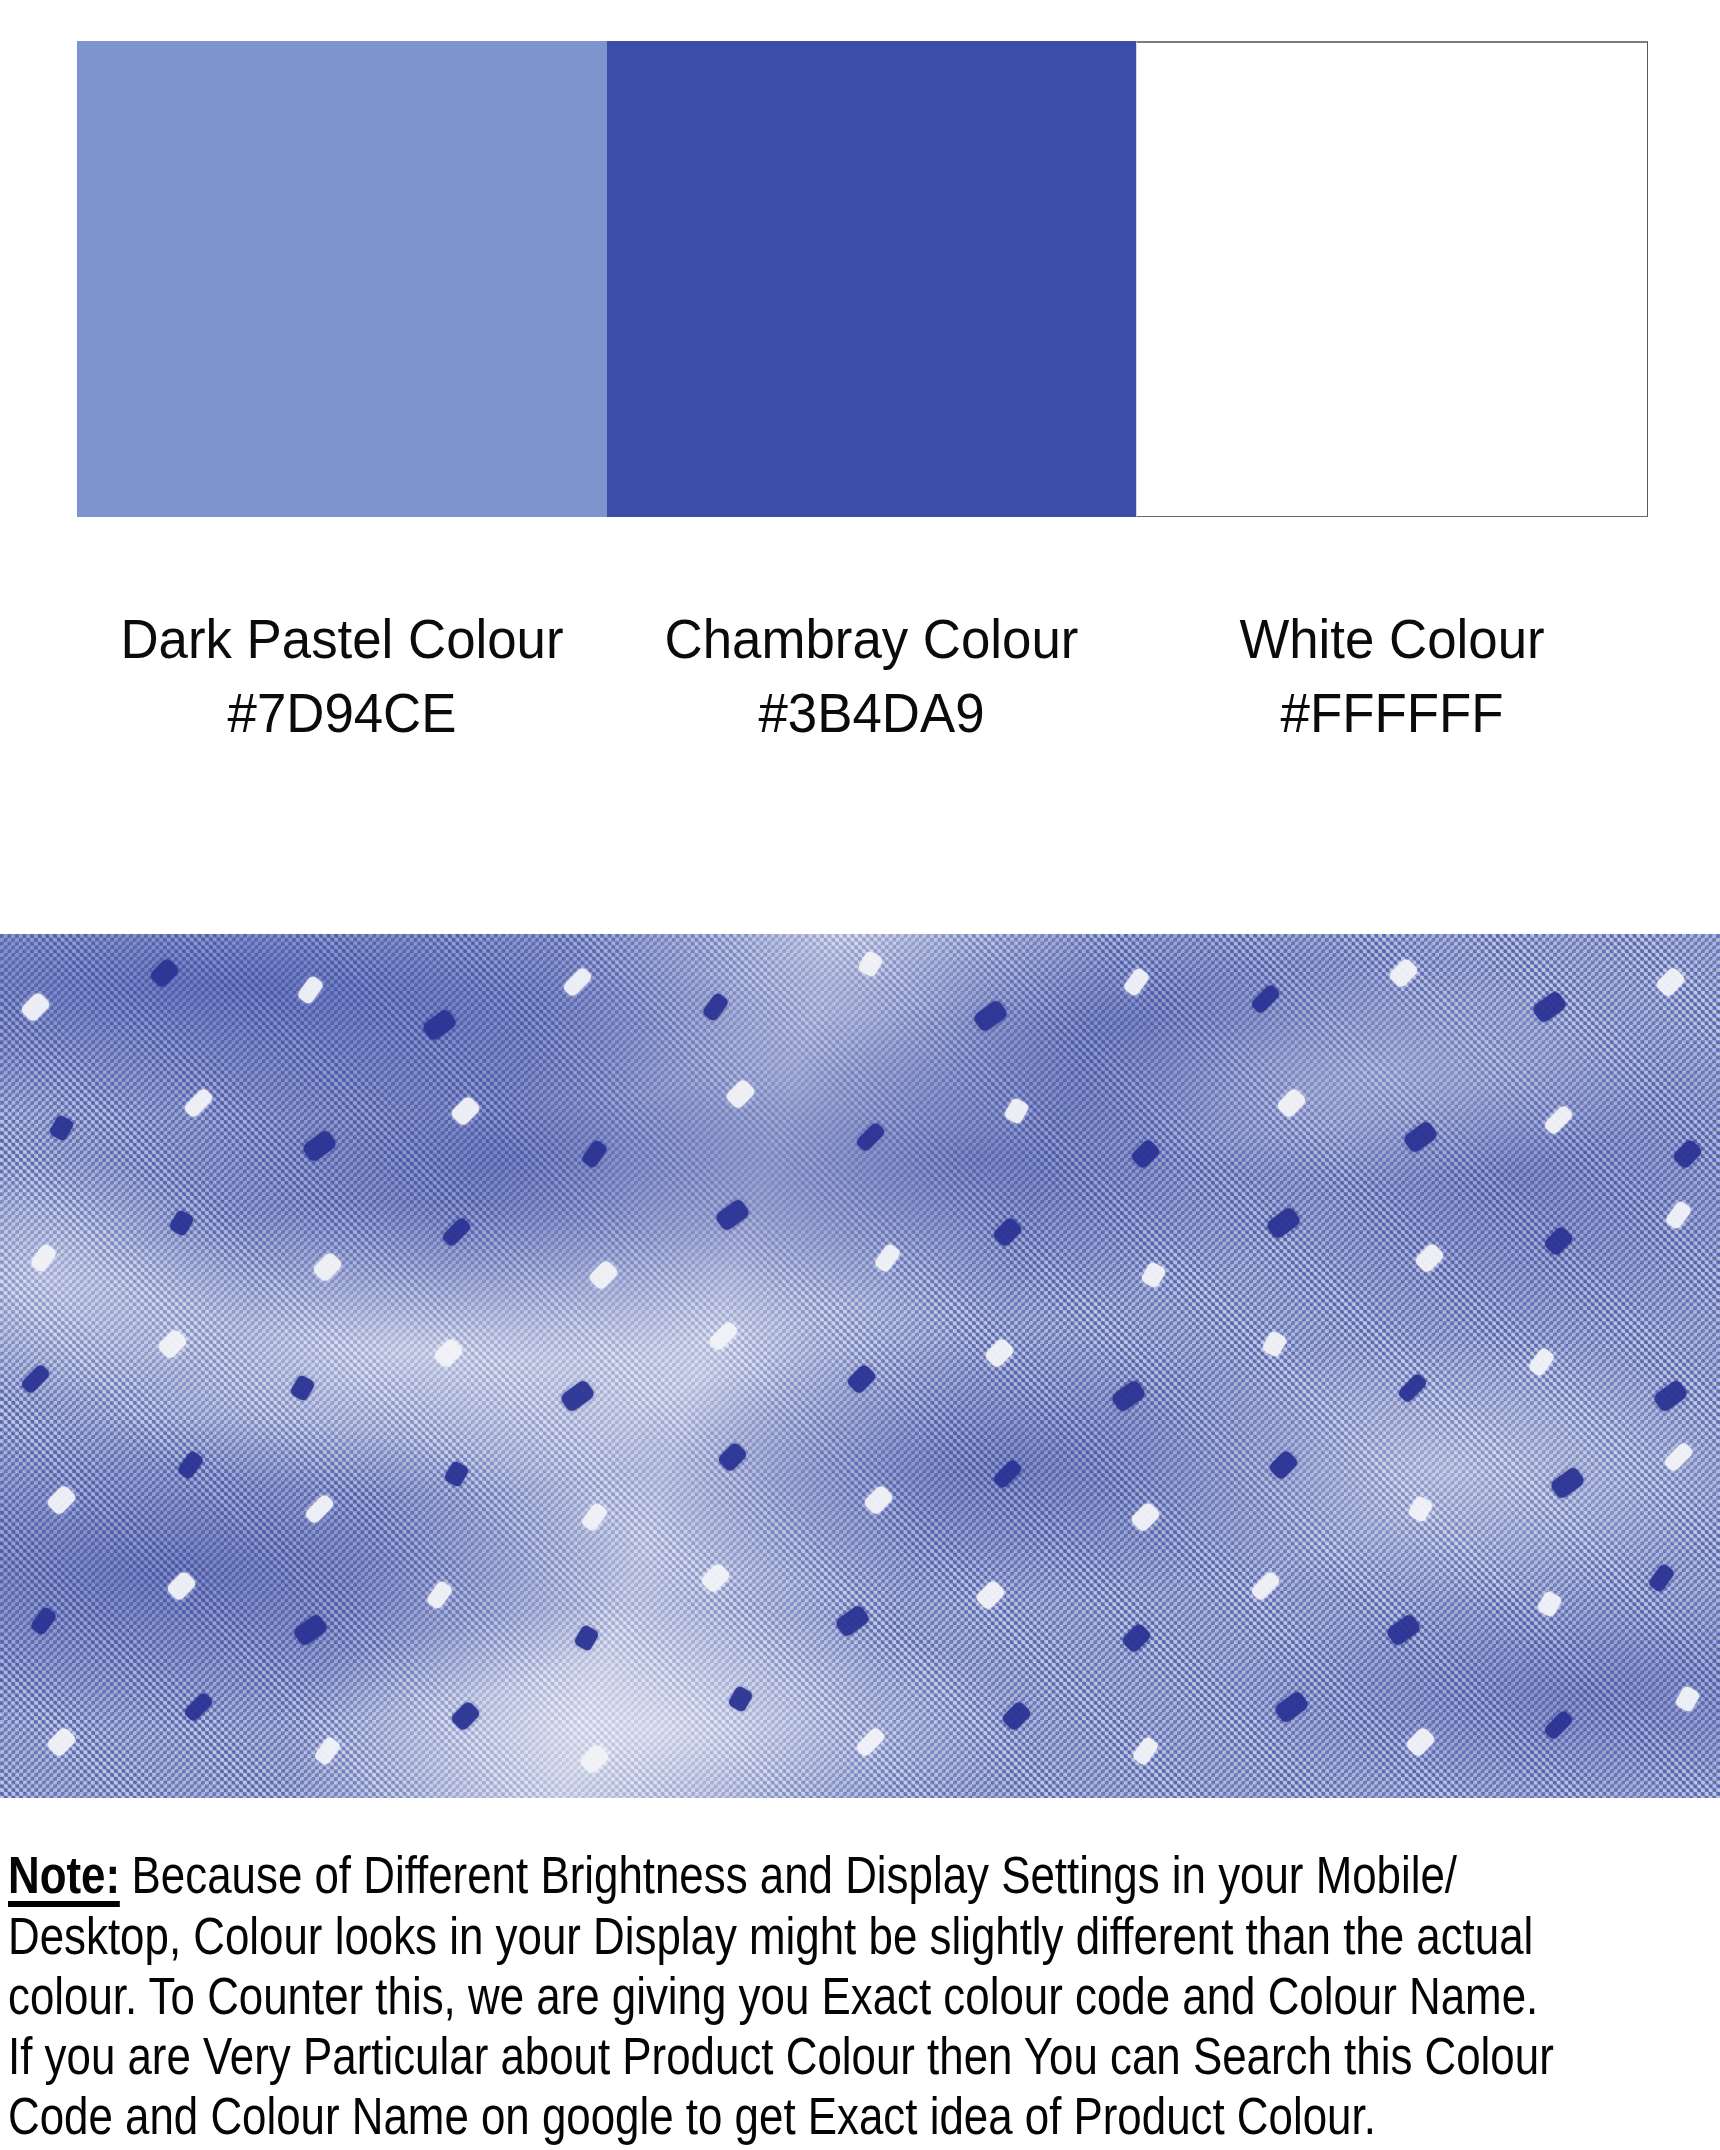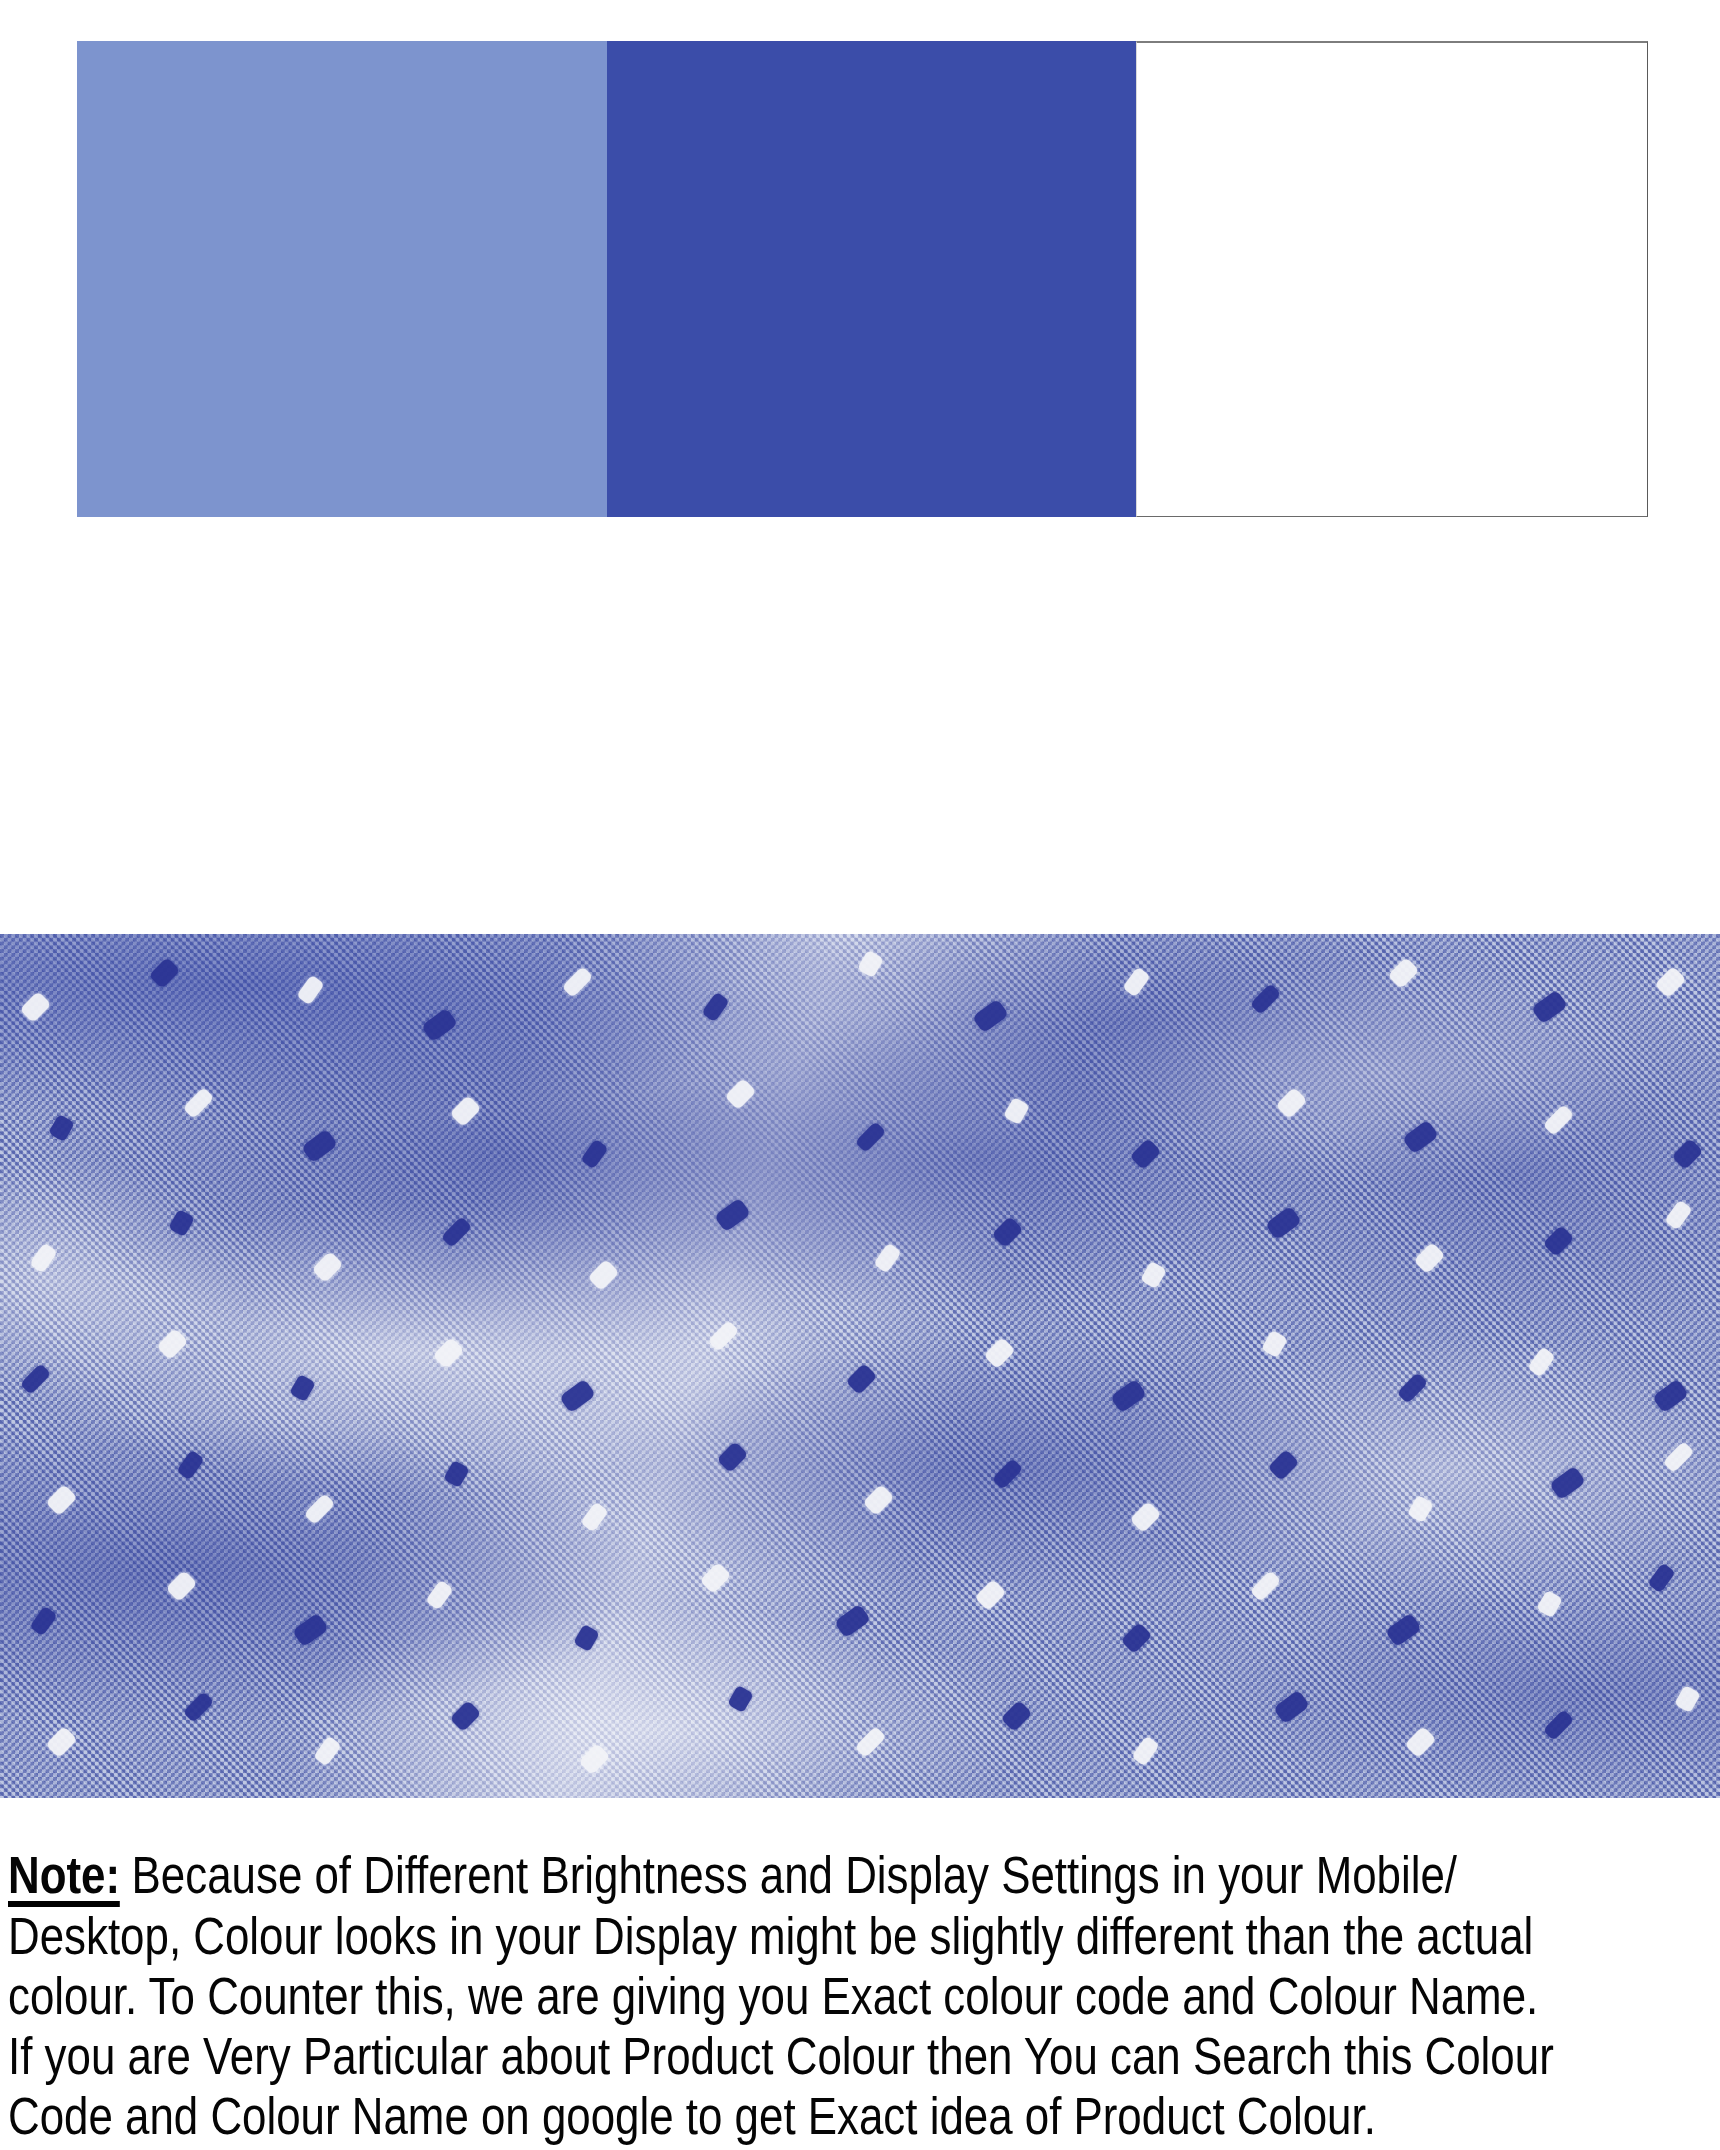--- a/index.html
+++ b/index.html
@@ -90,20 +90,34 @@
 </head>
 <body style="--fabric-base: #8292c8; --dot-white: #f3f4f8; --dot-navy: #2b3494; background: rgb(255, 255, 255);">
 
 <div>
 
   <div class="swatch-area">
     <div class="swatch-row">
       <div class="swatch swatch-1" style="background: rgb(125, 148, 206);"></div>
       <div class="swatch swatch-2" style="background: rgb(59, 77, 169);"></div>
       <div class="swatch swatch-3" style="background: rgb(255, 255, 255);"></div>
+    </div>
+    <div class="label-row">
+      <div class="label-cell c1">
+        <div class="swatch-name">Dark Pastel Colour</div>
+        <div class="swatch-code">#7D94CE</div>
+      </div>
+      <div class="label-cell c2">
+        <div class="swatch-name">Chambray Colour</div>
+        <div class="swatch-code">#3B4DA9</div>
+      </div>
+      <div class="label-cell c3">
+        <div class="swatch-name">White Colour</div>
+        <div class="swatch-code">#FFFFFF</div>
+      </div>
     </div>
   </div>
 
   <div class="fabric">
     <div class="weave"></div>
     <div class="weave2"></div>
     <div class="folds"></div>
     <div class="dots" id="dots">
         <div class="dot w" style="left: 1.5%; top: 7%;"></div>
         <div class="dot n" style="left: 9%; top: 3%;"></div>

